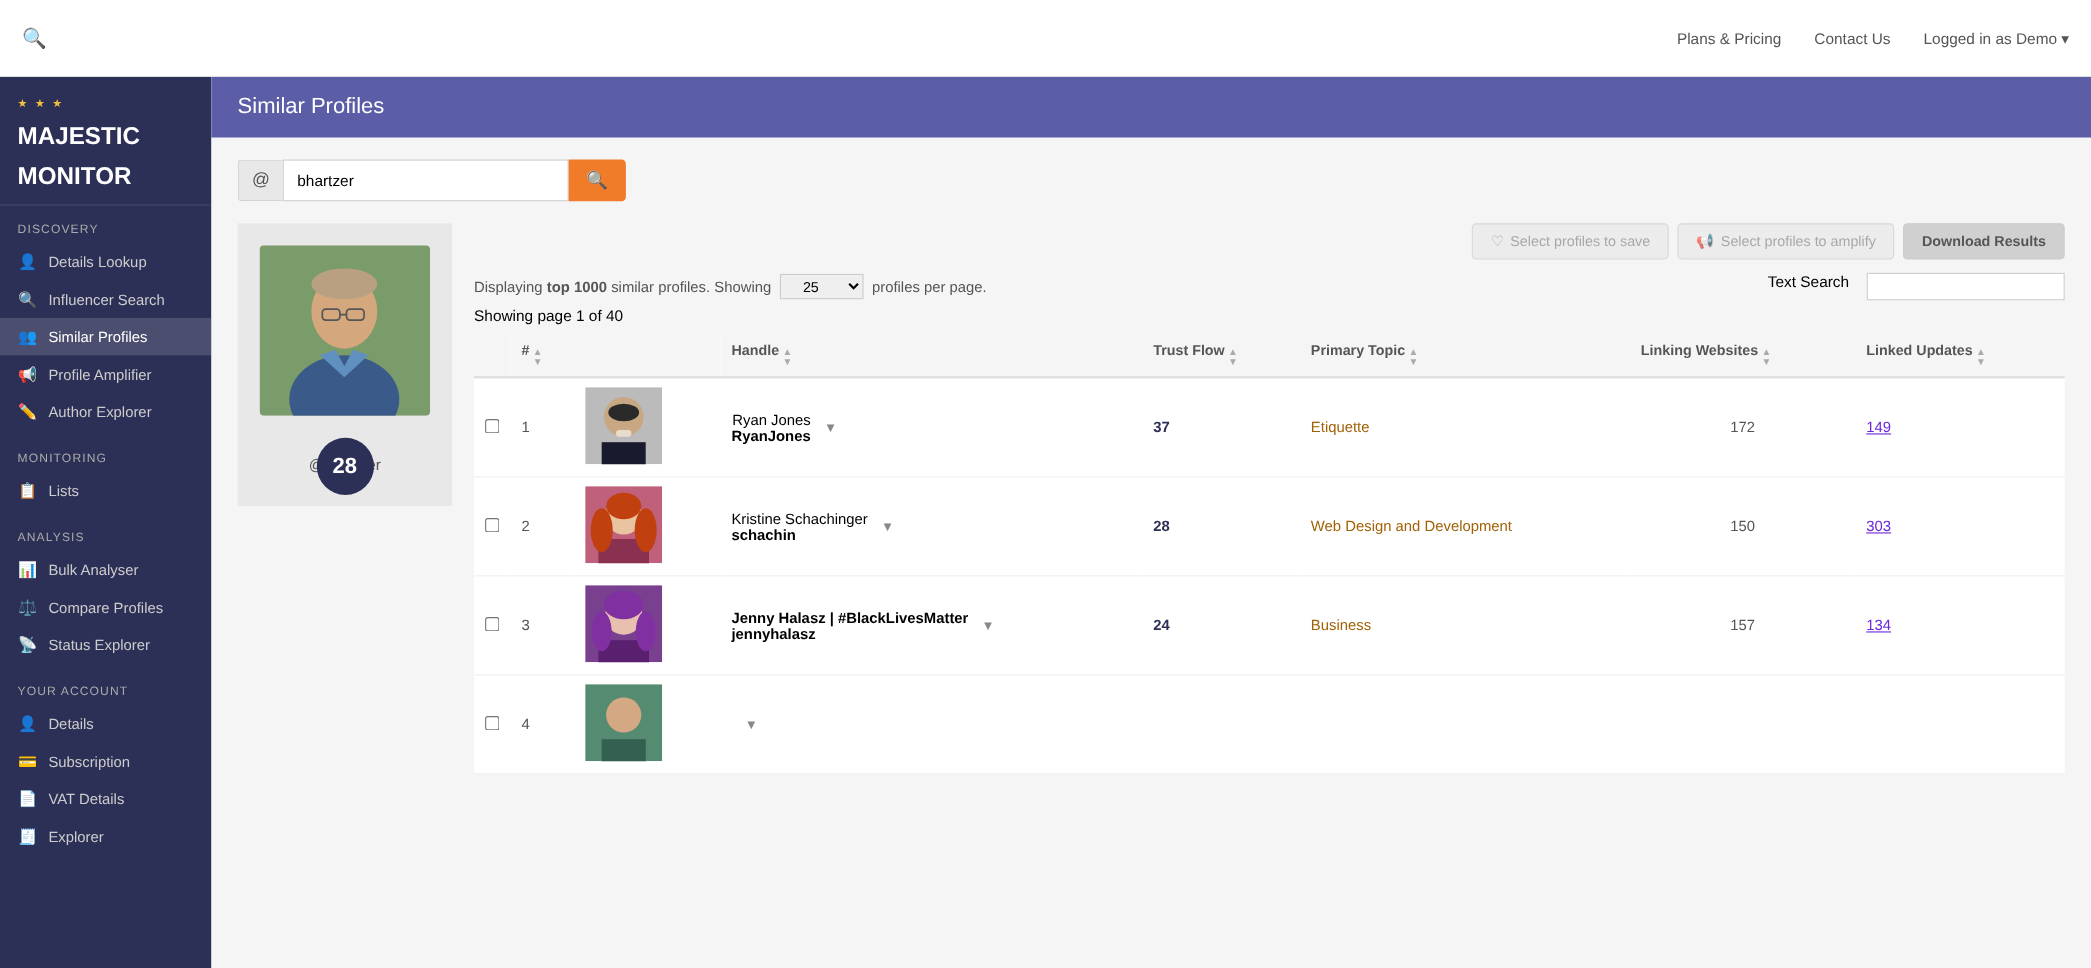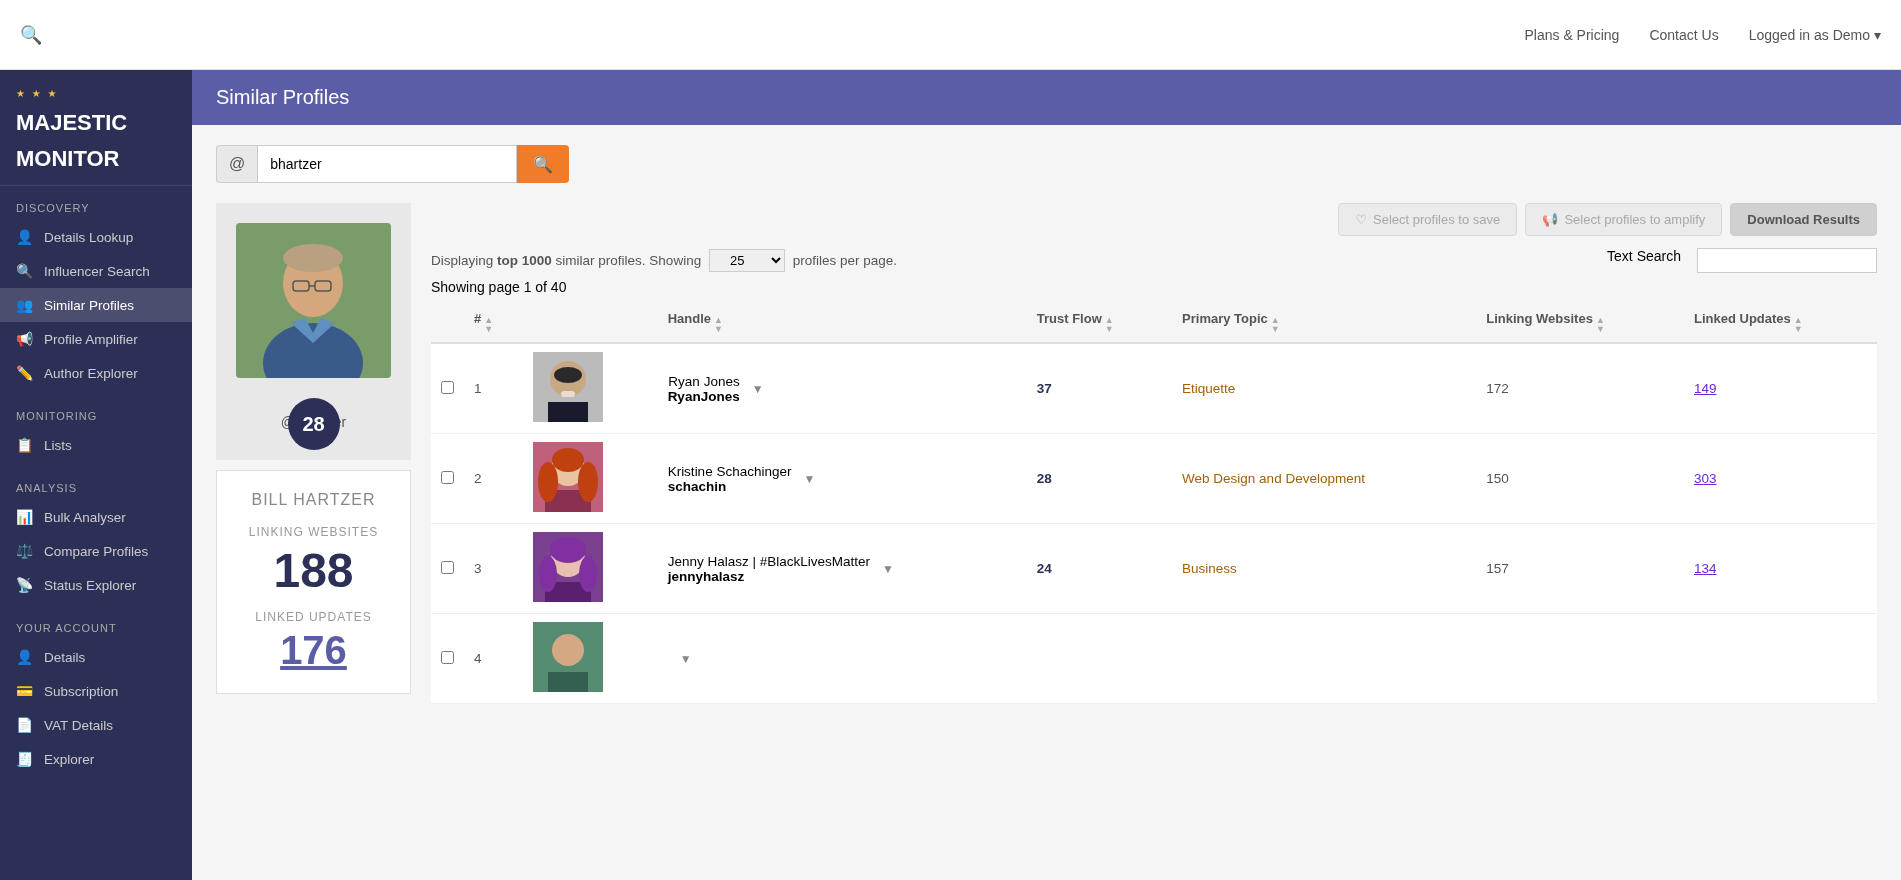--- a/index.html
+++ b/index.html
@@ -135,21 +135,21 @@
       text-align: left; white-space: nowrap;
     }
     .results-table th.sortable { cursor: pointer; }
     .results-table td {
       padding: 8px 10px; border-bottom: 1px solid #eee; vertical-align: middle;
       font-size: 13.5px;
     }
     .rank-num { color: #555; font-size: 14px; }
     .trust-flow-num { font-size: 26px; font-weight: bold; color: #2d3056; }
     .topic-text { color: #a16207; font-size: 13.5px; }
-    .linking-num { color: #555; font-size: 14px; }
+    .linking-num { color: #555; font-size: 14px; text-align: center; }
     .linked-updates-num { color: #6d28d9; text-decoration: underline; cursor: pointer; font-size: 14px; }
     .sort-arrows { display: inline-flex; flex-direction: column; font-size: 9px; margin-left: 3px; color: #aaa; line-height: 1; }
     .dropdown-arrow { color: #888; font-size: 12px; margin-left: 4px; cursor: pointer; }
   </style>
 </head>
 <body>
 
 <div class="header">
   <div class="header-left">
     <span class="search-icon-header">🔍</span>
@@ -270,27 +270,20 @@
 
                 <rect x="57" y="58" width="16" height="10" rx="3" fill="none" stroke="#555" stroke-width="1.5"></rect>
                 <rect x="79" y="58" width="16" height="10" rx="3" fill="none" stroke="#555" stroke-width="1.5"></rect>
                 <line x1="73" y1="63" x2="79" y2="63" stroke="#555" stroke-width="1.5"></line>
 
                 <polygon points="55,100 77,120 99,100 85,95 77,110 69,95" fill="#6090c0"></polygon>
               </svg>
             </div>
             <div class="trust-flow-badge">28</div>
             <div class="profile-handle">@bhartzer</div>
-          </div>
-          <div class="profile-info-card">
-            <div class="profile-name">BILL HARTZER</div>
-            <div class="profile-stat-label">LINKING WEBSITES</div>
-            <div class="profile-stat-value">188</div>
-            <div class="profile-stat-label">LINKED UPDATES</div>
-            <div class="profile-stat-link">176</div>
           </div>
         </div>
 
         <div class="results-area">
 
           <div class="action-bar">
             <button class="action-btn" disabled="">
               <span>♡</span>
               <span>Select profiles to save</span>
             </button>
@@ -425,21 +418,21 @@
     <td class="rank-num">3</td>
     <td><svg width="70" height="70" xmlns="http://www.w3.org/2000/svg">
                       <rect width="70" height="70" fill="#7a4090"></rect>
                       <circle cx="35" cy="28" r="17" fill="#e8c0b0"></circle>
                       <rect x="12" y="50" width="46" height="25" fill="#5a2070"></rect>
                       <ellipse cx="35" cy="18" rx="18" ry="13" fill="#8030a0"></ellipse>
                       <ellipse cx="15" cy="42" rx="9" ry="18" fill="#8030a0"></ellipse>
                       <ellipse cx="55" cy="42" rx="9" ry="18" fill="#8030a0"></ellipse>
                     </svg></td>
     <td>
-      <div style="display:flex;align-items:center;gap:8px;">
+      <div style="display:flex;align-items:center;gap:8px;font-weight:bold;">
         <div>Jenny Halasz | #BlackLivesMatter<br><strong>jennyhalasz</strong></div>
         <span class="dropdown-arrow">▼</span>
       </div>
     </td>
     <td class="trust-flow-num">24</td>
     <td class="topic-text">Business</td>
     <td class="linking-num">157</td>
     <td class="linked-updates-num">134</td>
   </tr>
                 <tr>

